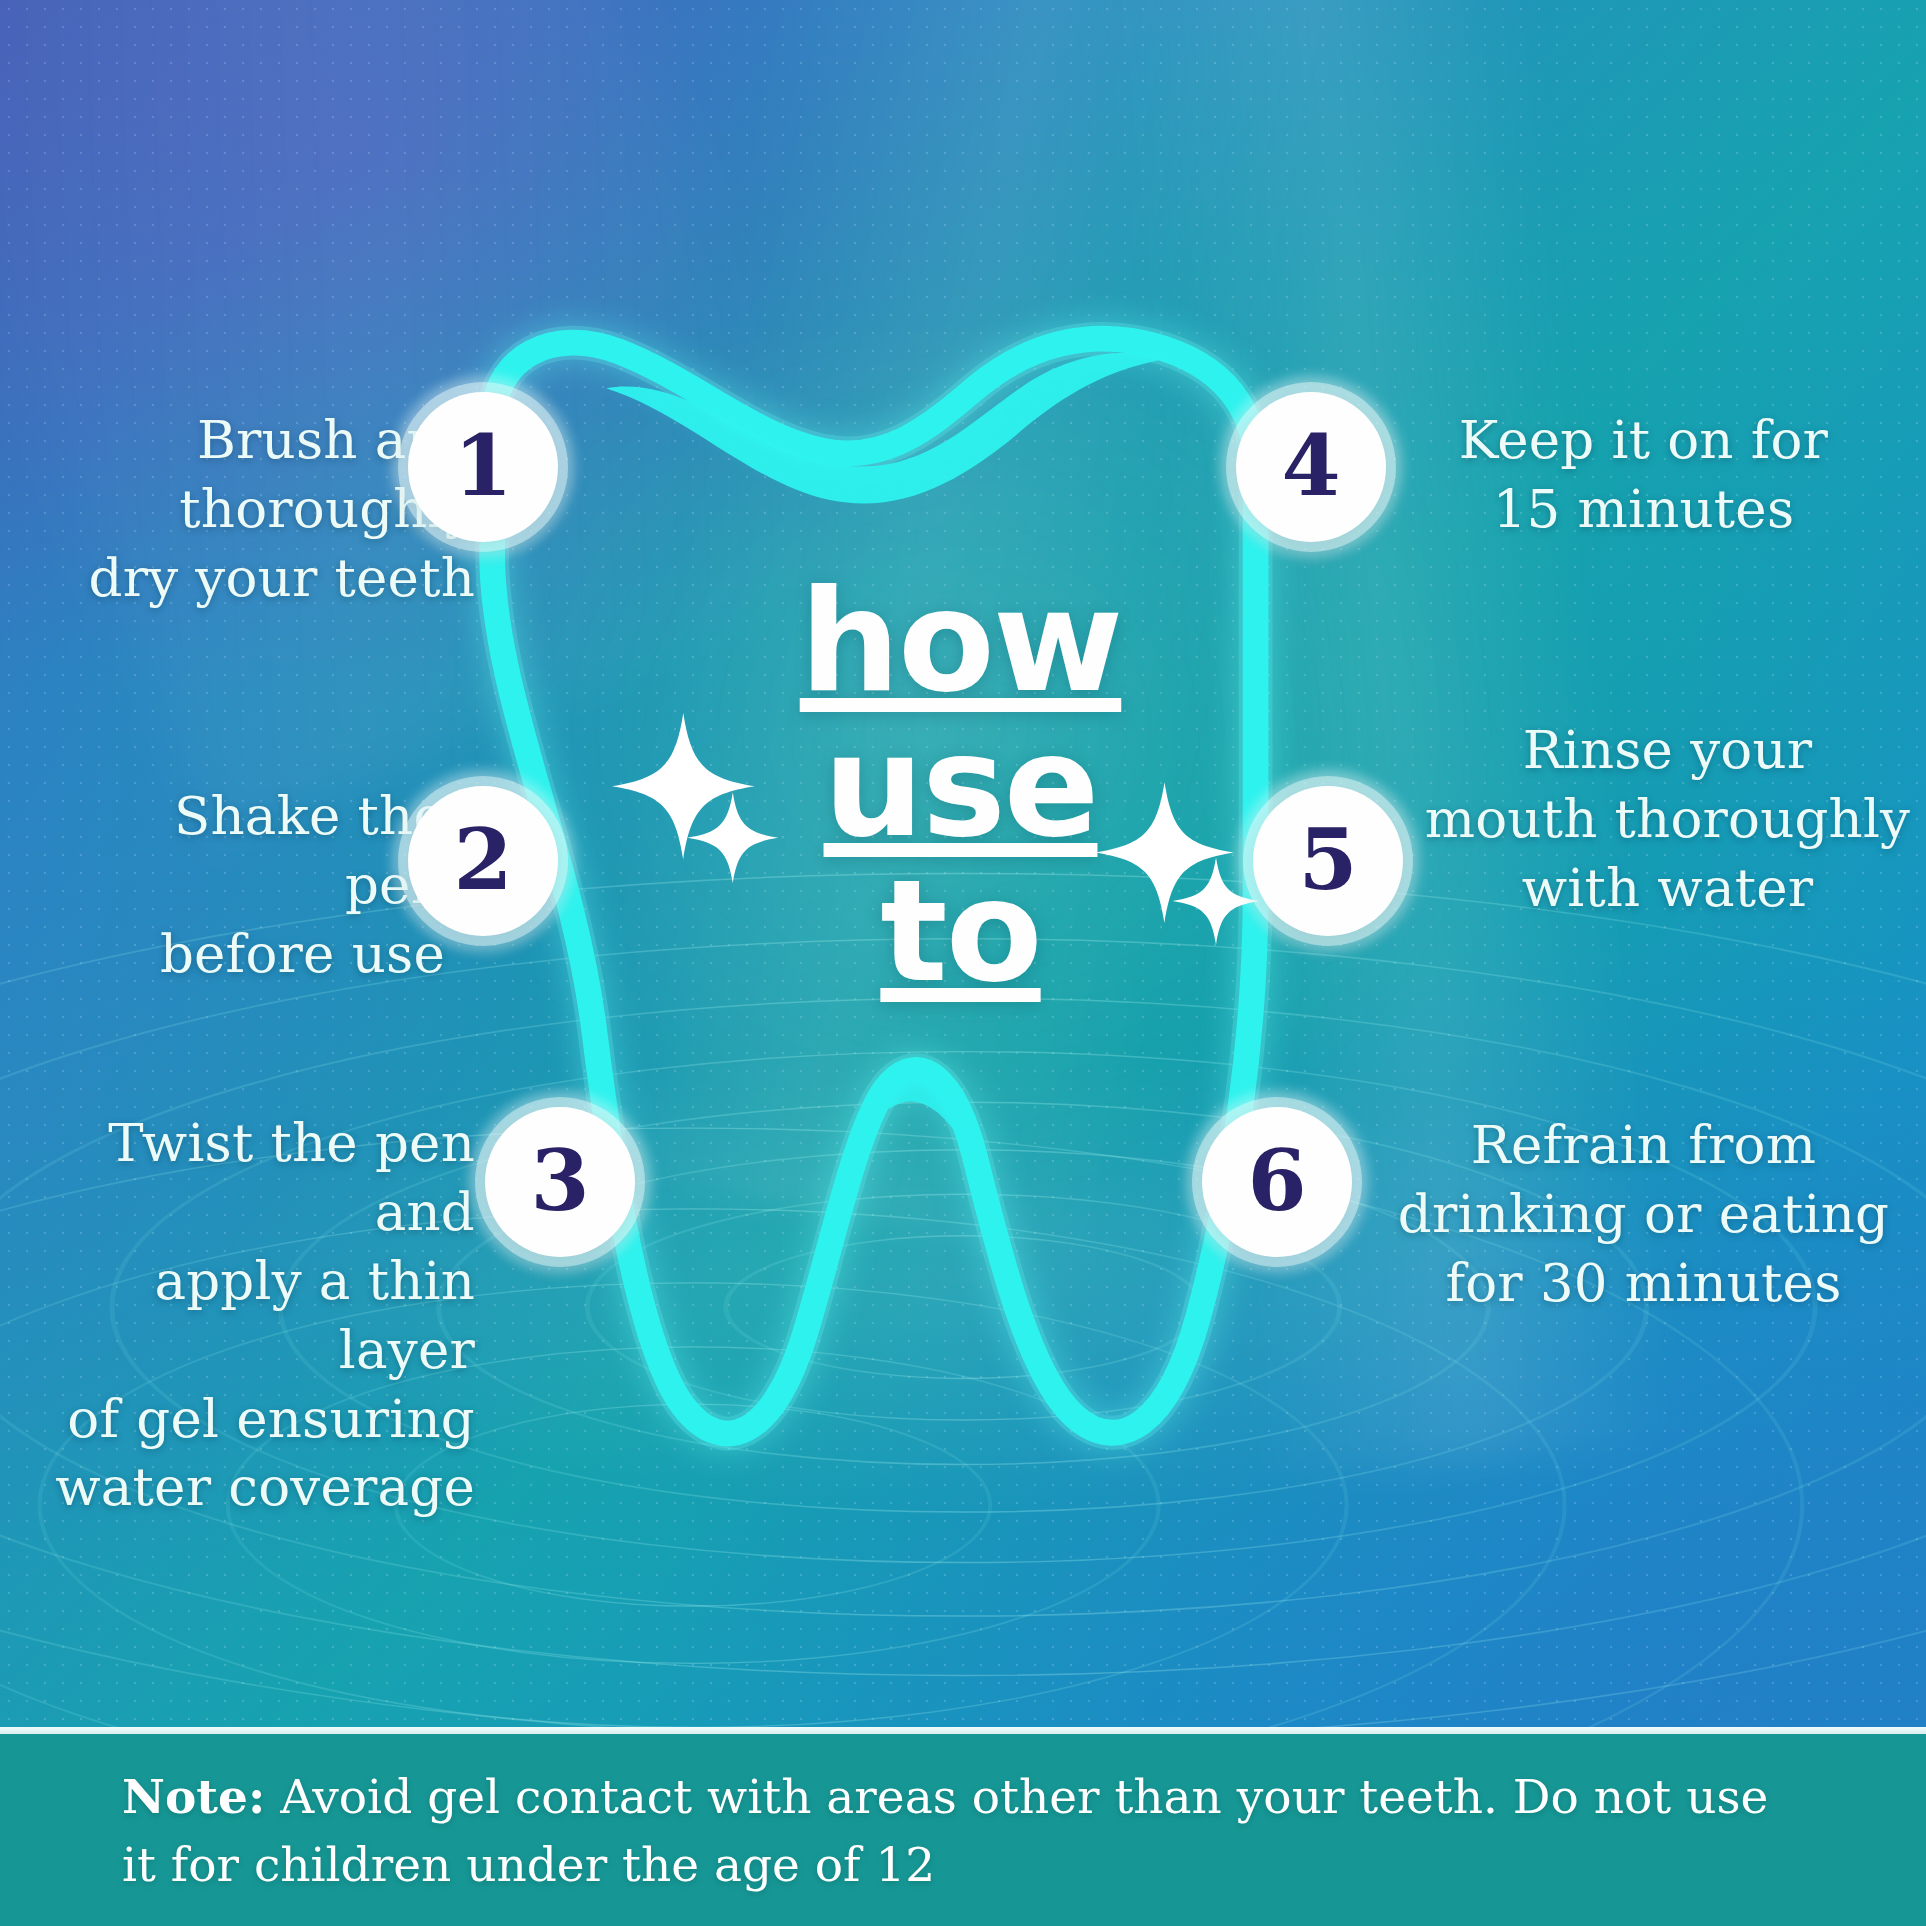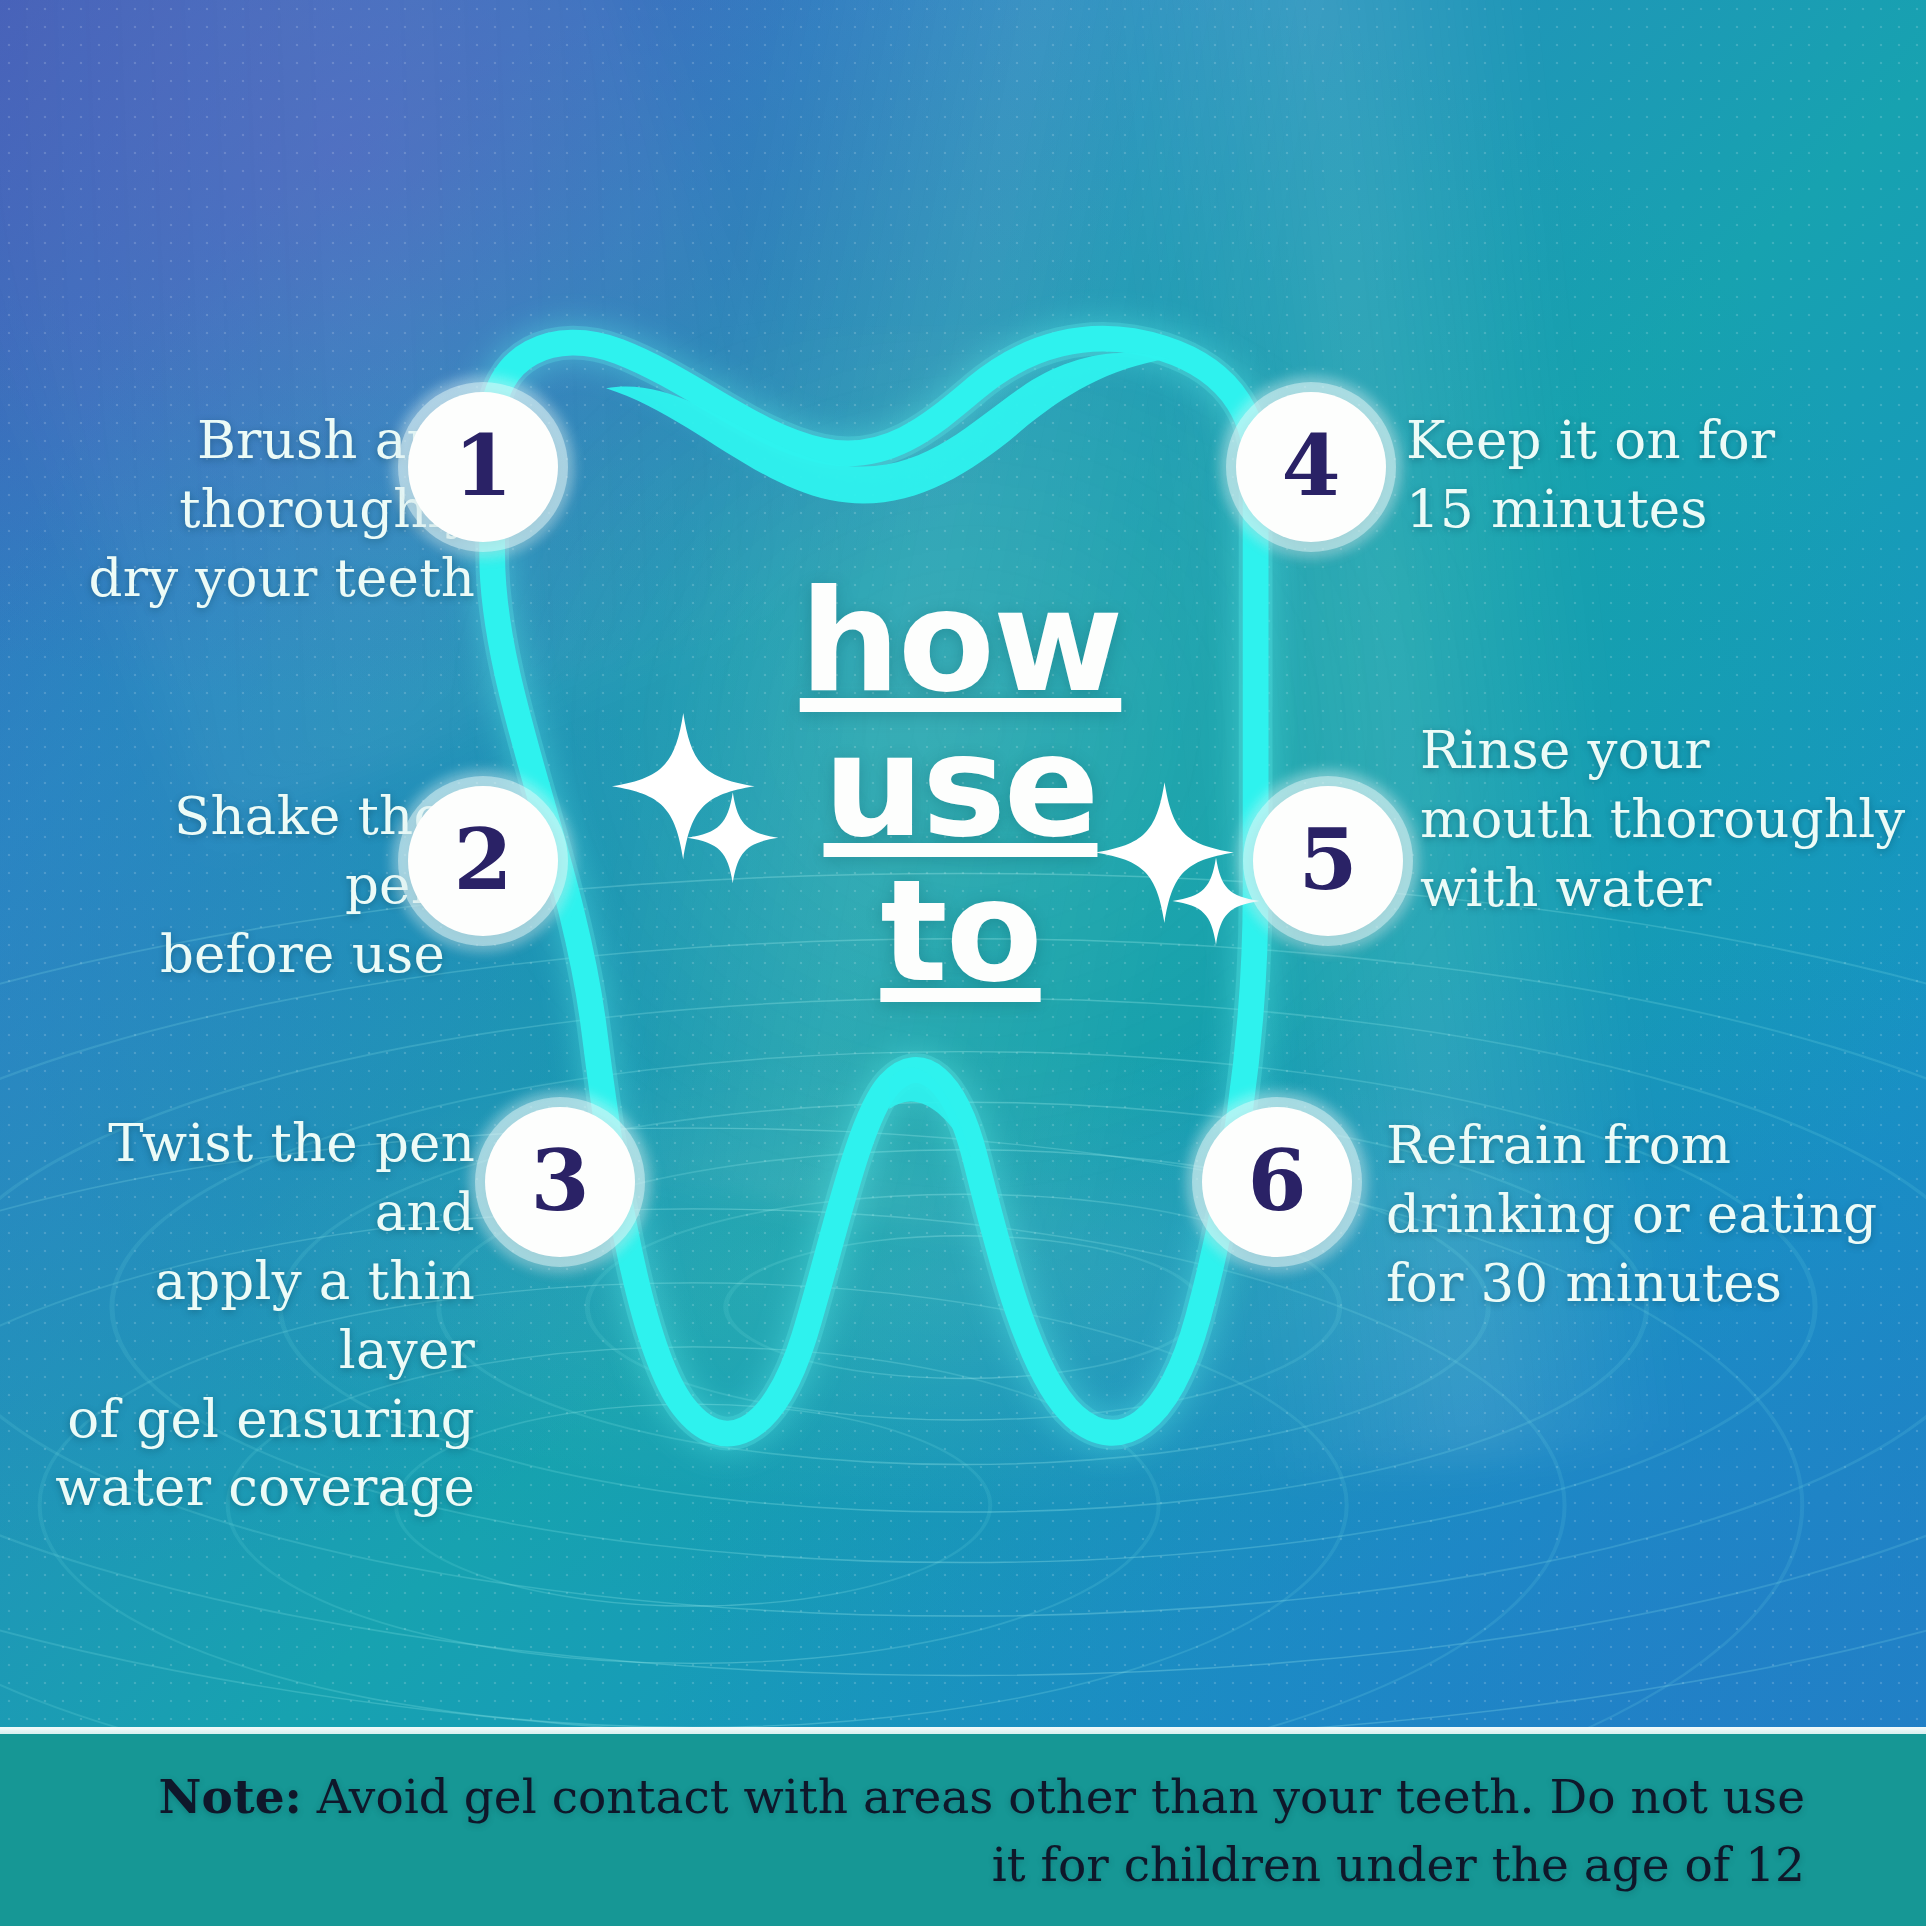--- a/index.html
+++ b/index.html
@@ -54,21 +54,21 @@
     position:absolute;
     color:#ecfbf7;
     font-family:"DejaVu Serif", serif;
     font-size:53px;
     line-height:1.30;
     letter-spacing:0.2px;
     text-shadow:0 2px 7px rgba(8,60,80,0.40);
     white-space:pre-line;
   }
   .left{text-align:right;}
-  .right{text-align:left;}
+  .right{text-align:center;}
 
   
   .badge{
     position:absolute;width:150px;height:150px;border-radius:50%;
     display:flex;align-items:center;justify-content:center;
   }
   .badge .halo{
     position:absolute;inset:-16px;border-radius:50%;
     background:rgba(236,252,252,0.42);
     filter:blur(6px);
@@ -106,21 +106,21 @@
   #note-divider{
     position:absolute;left:0;top:1727px;width:1927px;height:7px;
     background:linear-gradient(180deg,#f3fbfb,#d8efef);
   }
   #note-bar{
     position:absolute;left:0;top:1734px;width:1927px;height:193px;
     background:#169795;
     display:flex;align-items:center;justify-content:center;
   }
   #note-inner{
-    width:1683px;text-align:right;color:#0f172a;
+    width:1683px;text-align:left;color:#ffffff;
     font-family:"DejaVu Serif", serif;
     font-size:47px;line-height:1.44;
     text-shadow:0 2px 6px rgba(4,60,60,0.28);
   }
   #note-inner b{font-weight:700;}
 </style>
 </head>
 <body>
 
 <div id="stage">

